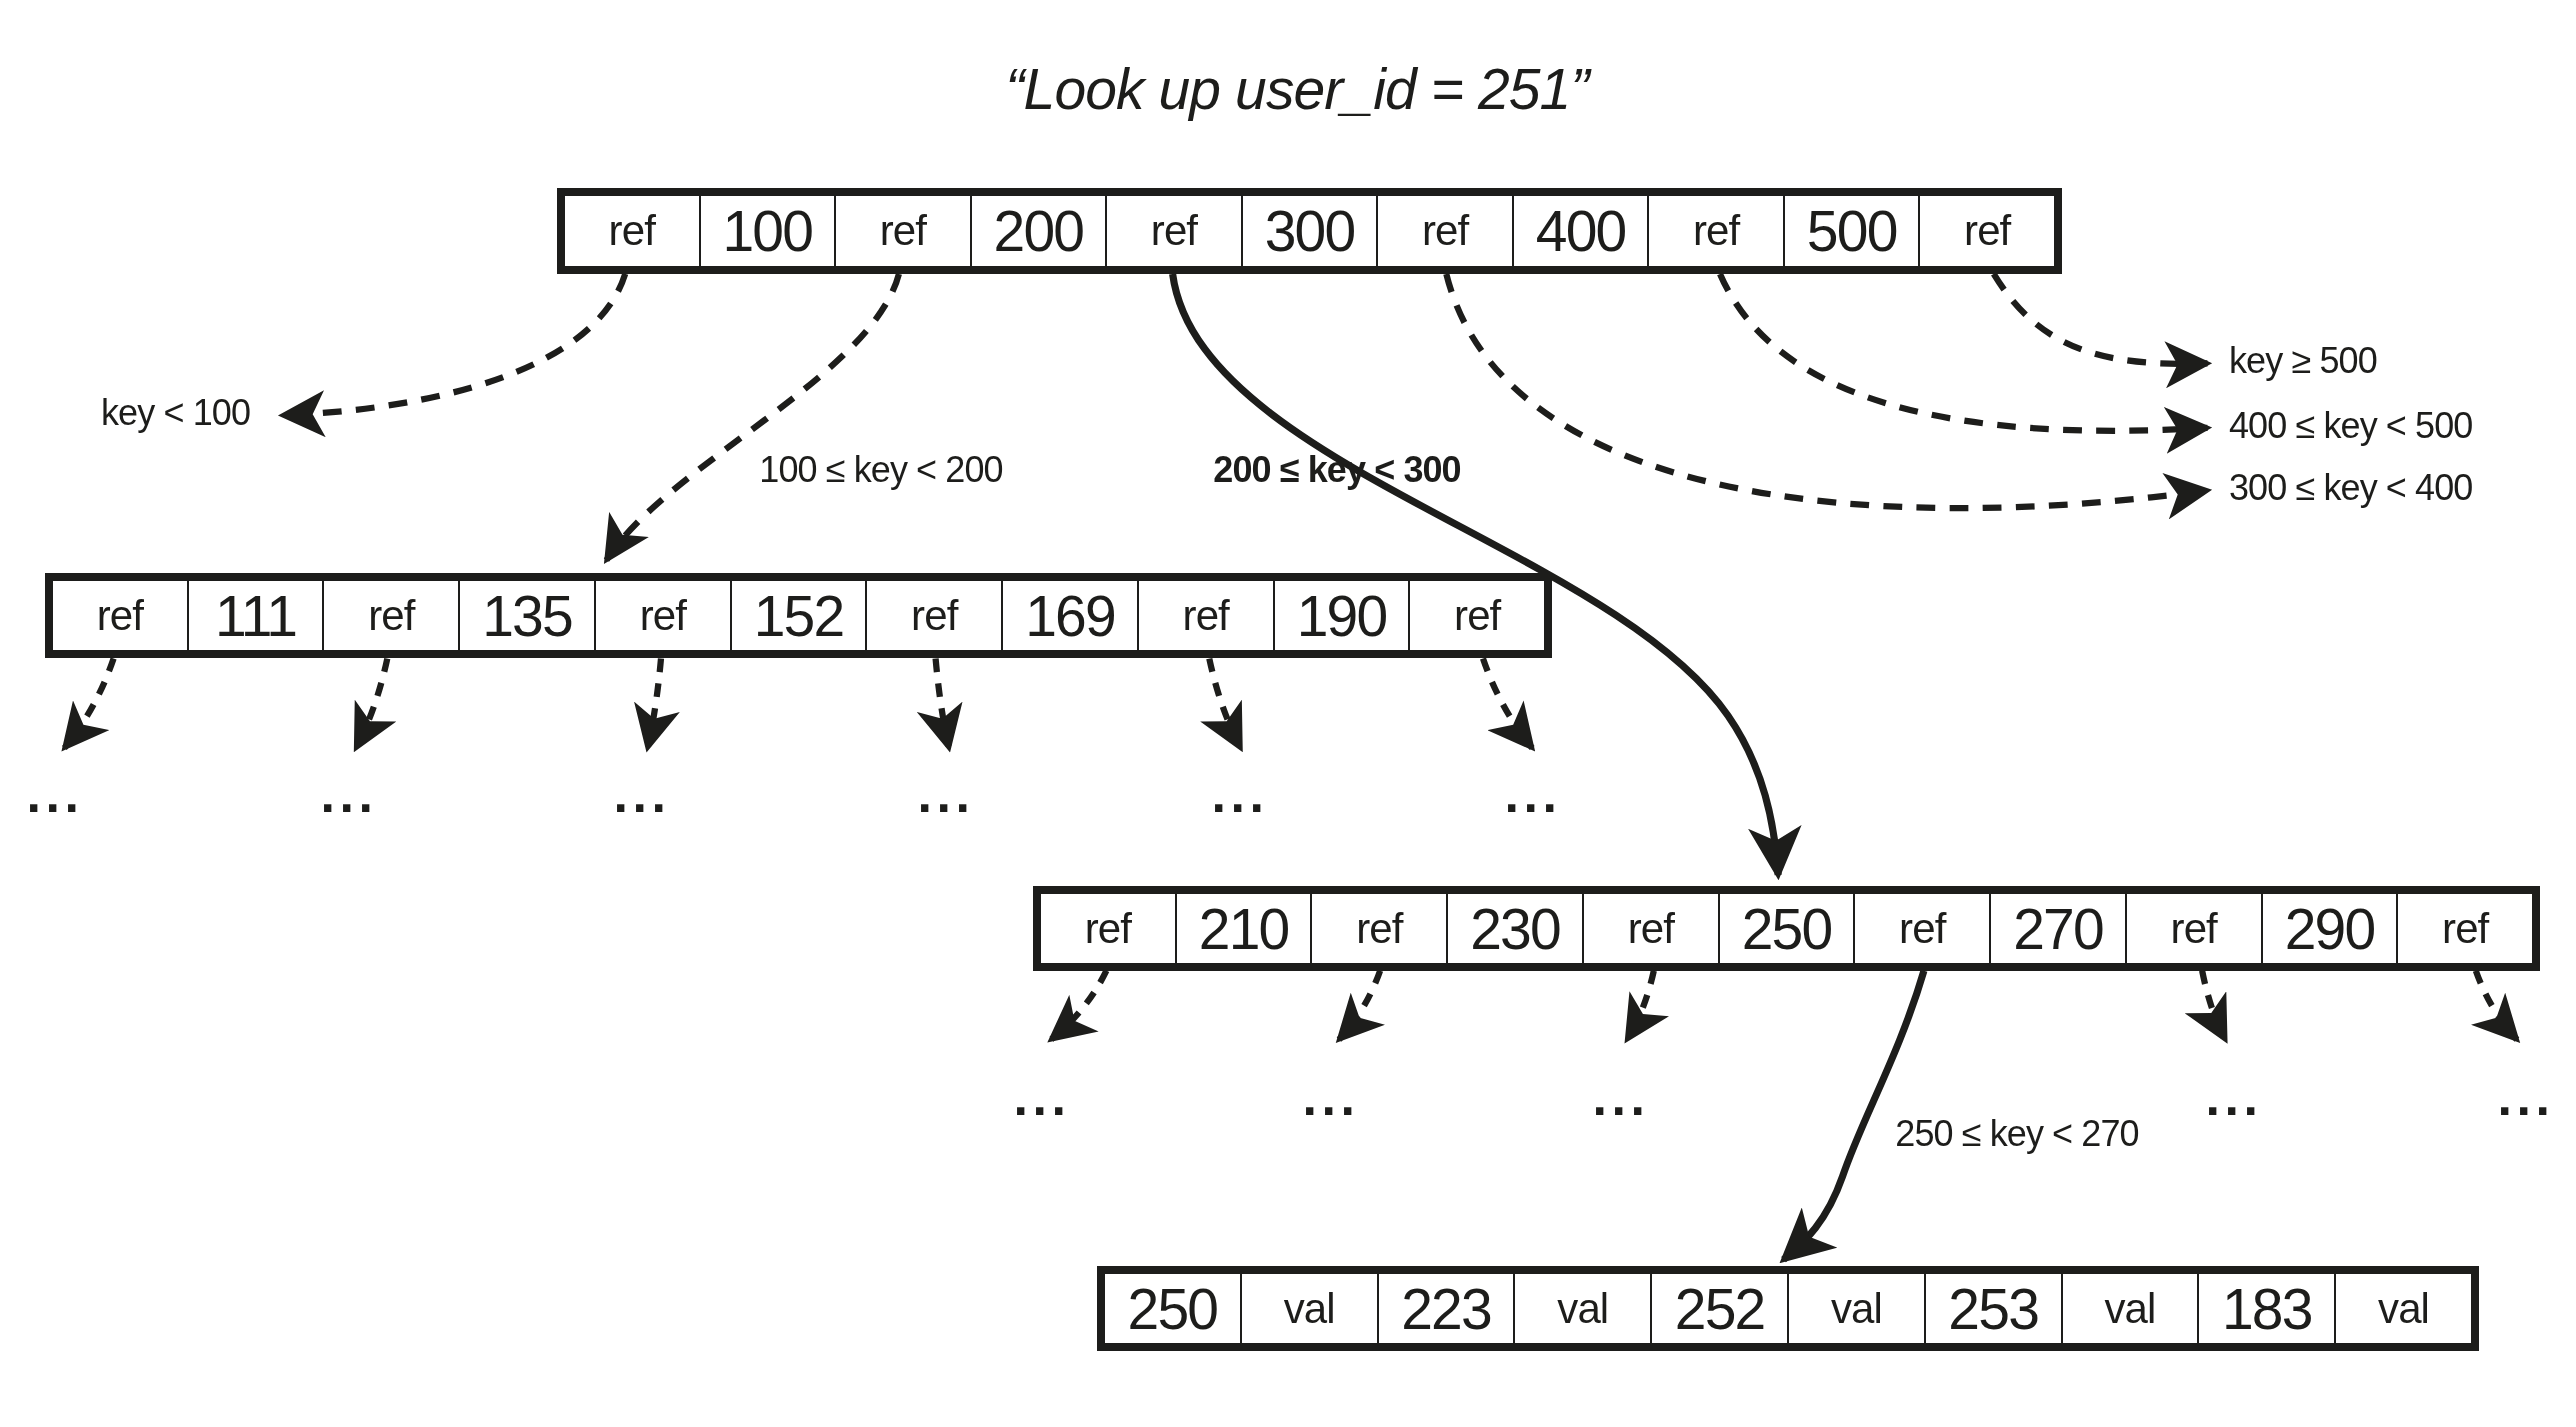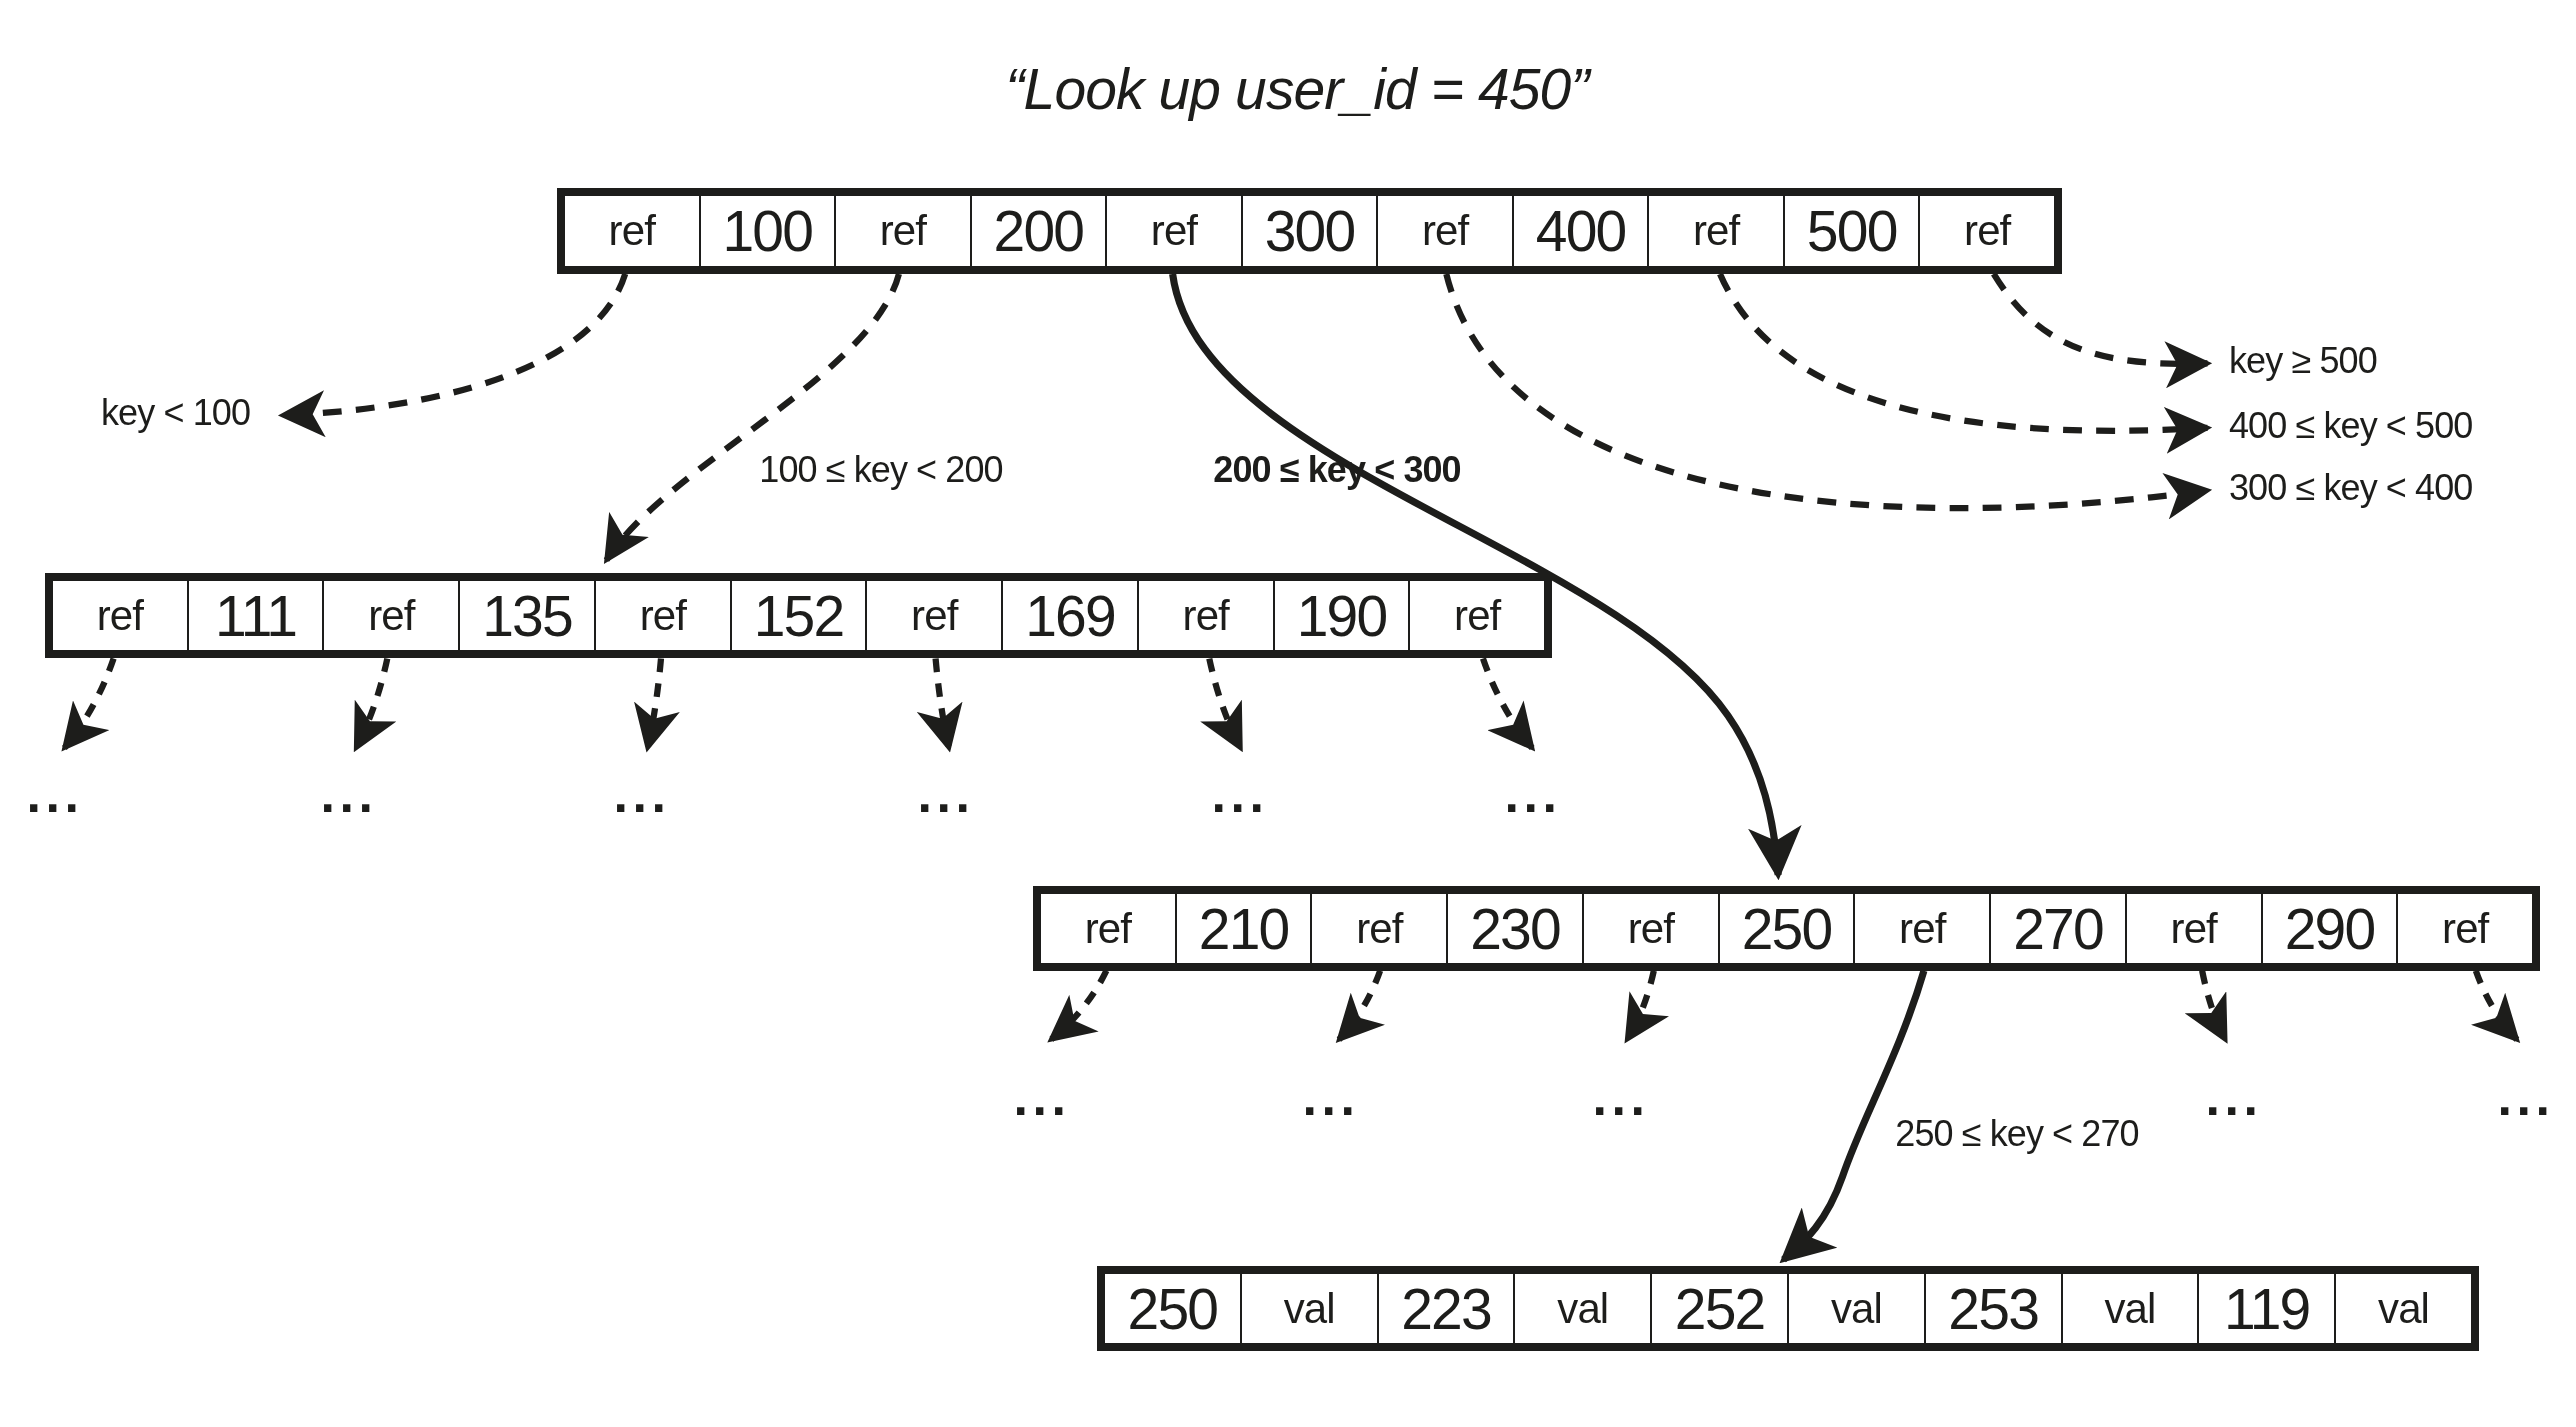--- a/index.html
+++ b/index.html
@@ -80,21 +80,21 @@
 
     <path class="dashed short" d="M1237,1085 Q1215,1130 1175,1162"></path>
     <path class="dashed short" d="M1543,1085 Q1527,1130 1497,1162"></path>
     <path class="dashed short" d="M1849,1085 Q1839,1130 1819,1162"></path>
     <path class="dashed short" d="M2462,1085 Q2471,1130 2488,1162"></path>
     <path class="dashed short" d="M2768,1085 Q2784,1130 2814,1162"></path>
 
     <path class="solid" d="M2151,1085 C2123,1180 2082,1250 2060,1315 C2040,1372 2012,1392 1994,1408"></path>
   </svg>
 
-  <div id="title">“Look up user_id = 450”</div>
+  <div id="title">“Look up user_id = 251”</div>
 
   <div class="node" style="left:557px; top:188px; width:1505px; height:86px;">
     <div class="cell r">ref</div>
     <div class="cell k">100</div>
     <div class="cell r">ref</div>
     <div class="cell k">200</div>
     <div class="cell r">ref</div>
     <div class="cell k">300</div>
     <div class="cell r">ref</div>
     <div class="cell k">400</div>
@@ -133,21 +133,21 @@
 
   <div class="node" style="left:1097px; top:1266px; width:1382px; height:85px;">
     <div class="cell k">250</div>
     <div class="cell r">val</div>
     <div class="cell k">223</div>
     <div class="cell r">val</div>
     <div class="cell k">252</div>
     <div class="cell r">val</div>
     <div class="cell k">253</div>
     <div class="cell r">val</div>
-    <div class="cell k">119</div>
+    <div class="cell k">183</div>
     <div class="cell r">val</div>
   </div>
 
   <div class="lbl right-aligned" style="left:250px; top:413px;">key &lt; 100</div>
   <div class="lbl centered" style="left:881px; top:470px;">100 ≤ key &lt; 200</div>
   <div class="lbl centered" style="left:1337px; top:470px;font-weight:bold;">200 ≤ key &lt; 300</div>
   <div class="lbl" style="left:2229px; top:361px;">key ≥ 500</div>
   <div class="lbl" style="left:2229px; top:426px;">400 ≤ key &lt; 500</div>
   <div class="lbl" style="left:2229px; top:488px;">300 ≤ key &lt; 400</div>
   <div class="lbl centered" style="left:2017px; top:1134px;">250 ≤ key &lt; 270</div>

